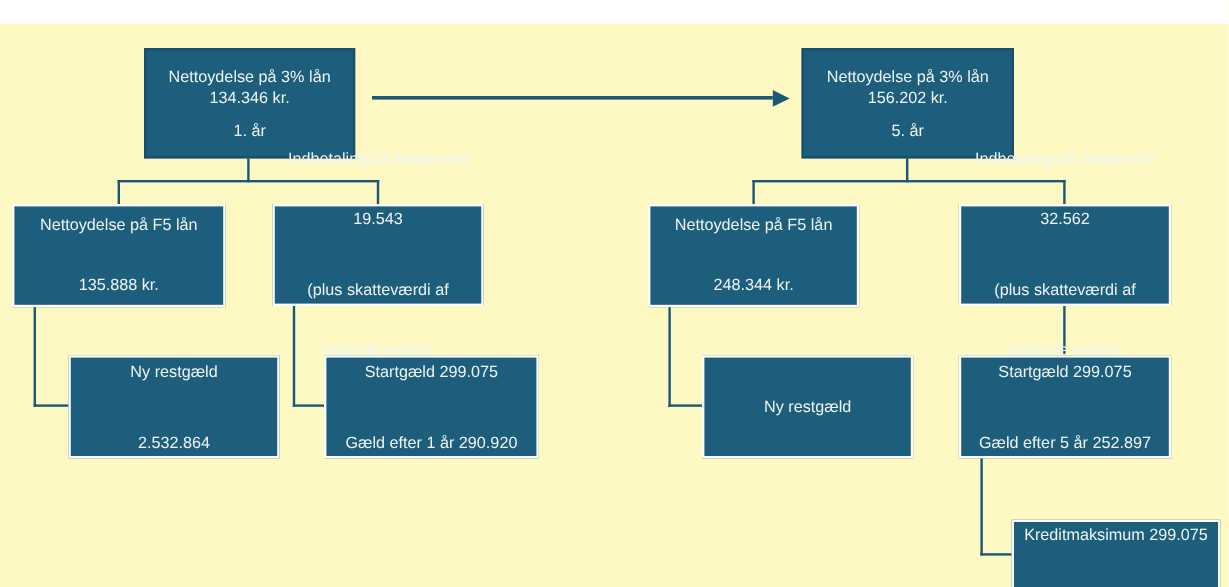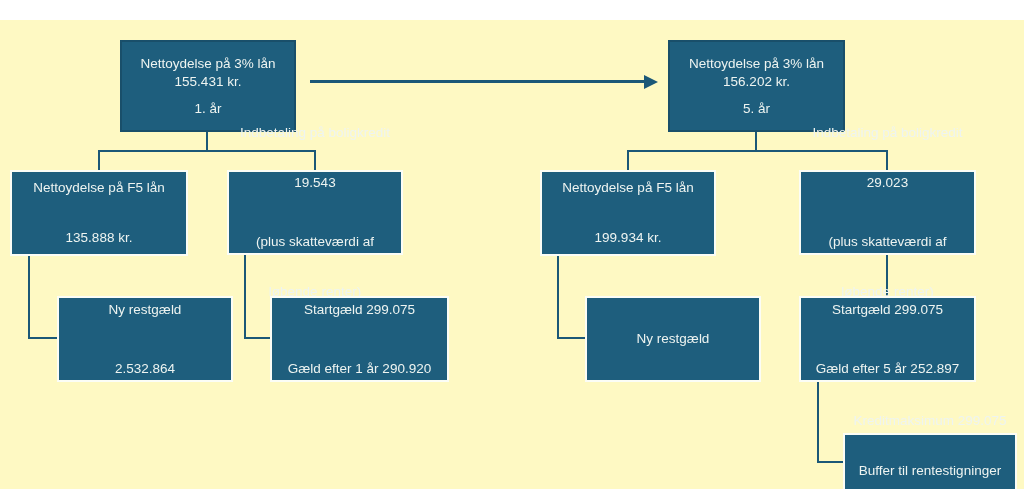--- a/index.html
+++ b/index.html
@@ -61,21 +61,21 @@
   <div class="hline" style="left:557px;top:317px;width:30px;"></div>
   <div class="vline" style="left:886px;top:234px;height:43px;"></div>
   <div class="vline" style="left:817px;top:361px;height:82px;"></div>
   <div class="hline" style="left:817px;top:441px;width:28px;"></div>
 
   <div class="arrow-line" style="left:310px;top:60px;width:334px;"></div>
   <div class="arrow-head" style="left:644px;top:54.5px;"></div>
 
   <div class="box root" style="left:120px;top:20px;width:176px;height:92px;">
     <div class="ln">Nettoydelse på 3% lån</div>
-    <div class="ln">155.431 kr.</div>
+    <div class="ln">134.346 kr.</div>
     <div class="ln gap">1. år</div>
   </div>
 
   <div class="box child" style="left:10px;top:150px;width:178px;height:86px;">
     <div class="ln">Nettoydelse på F5 lån</div>
     <div class="ln">135.888 kr.</div>
   </div>
 
   <div class="box child" style="left:227px;top:150px;width:176px;height:85px;">
     <div class="ln">Indbetaling på boligkredit</div>
@@ -95,38 +95,37 @@
   </div>
 
   <div class="box root" style="left:668px;top:20px;width:177px;height:92px;">
     <div class="ln">Nettoydelse på 3% lån</div>
     <div class="ln">156.202 kr.</div>
     <div class="ln gap">5. år</div>
   </div>
 
   <div class="box child" style="left:540px;top:150px;width:176px;height:86px;">
     <div class="ln">Nettoydelse på F5 lån</div>
-    <div class="ln">199.934 kr.</div>
+    <div class="ln">248.344 kr.</div>
   </div>
 
   <div class="box child" style="left:799px;top:150px;width:177px;height:85px;">
     <div class="ln">Indbetaling på boligkredit</div>
-    <div class="ln">29.023</div>
+    <div class="ln">32.562</div>
     <div class="ln gap">(plus skatteværdi af</div>
     <div class="ln">løbende renter)</div>
   </div>
 
   <div class="box child" style="left:585px;top:276px;width:176px;height:86px;">
     <div class="ln">Ny restgæld</div>
   </div>
 
   <div class="box child" style="left:799px;top:276px;width:177px;height:86px;">
     <div class="ln">Startgæld 299.075</div>
     <div class="ln gap">Gæld efter 5 år 252.897</div>
   </div>
 
   <div class="box child" style="left:843px;top:413px;width:174px;height:85px;">
     <div class="ln">Kreditmaksimum 299.075</div>
-    <div class="ln">Buffer til rentestigninger</div>
     <div class="ln gap">82.386</div>
   </div>
 
 </div>
 
 </body></html>

